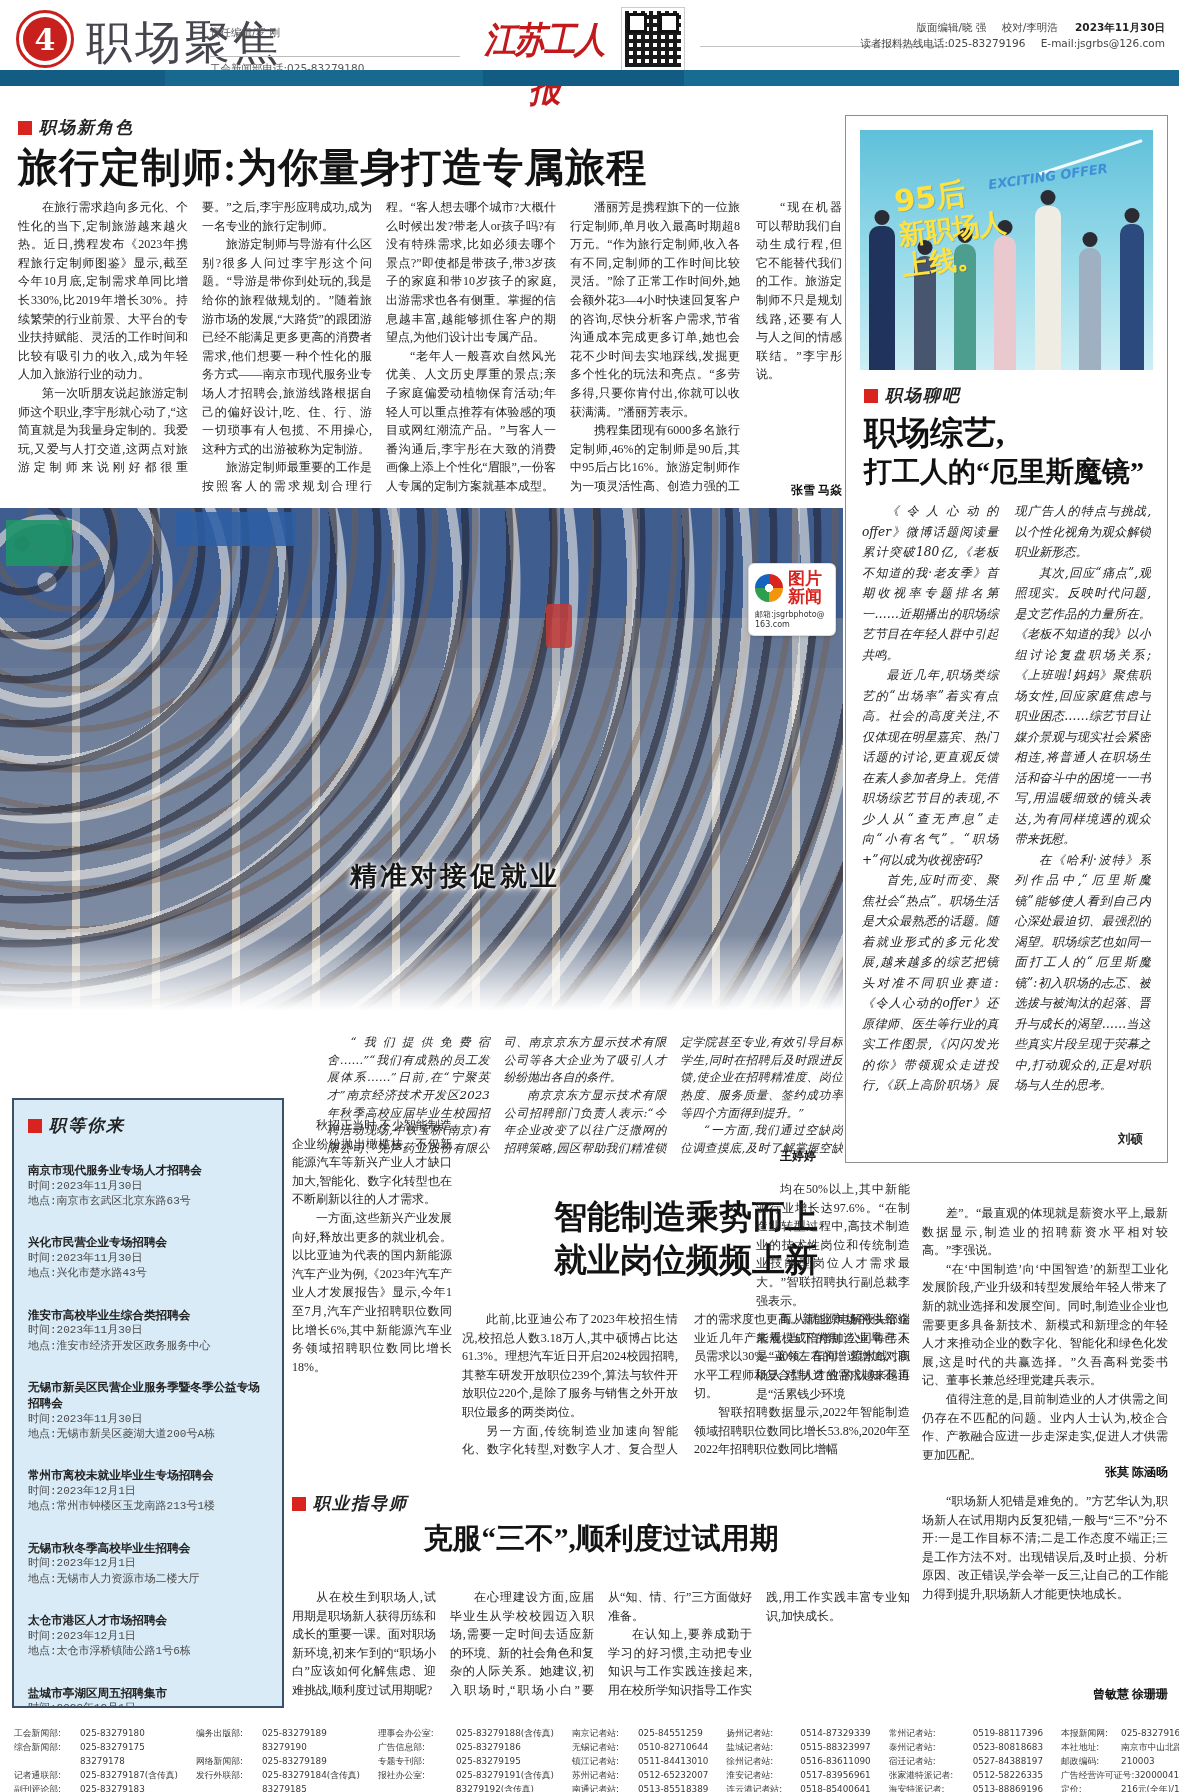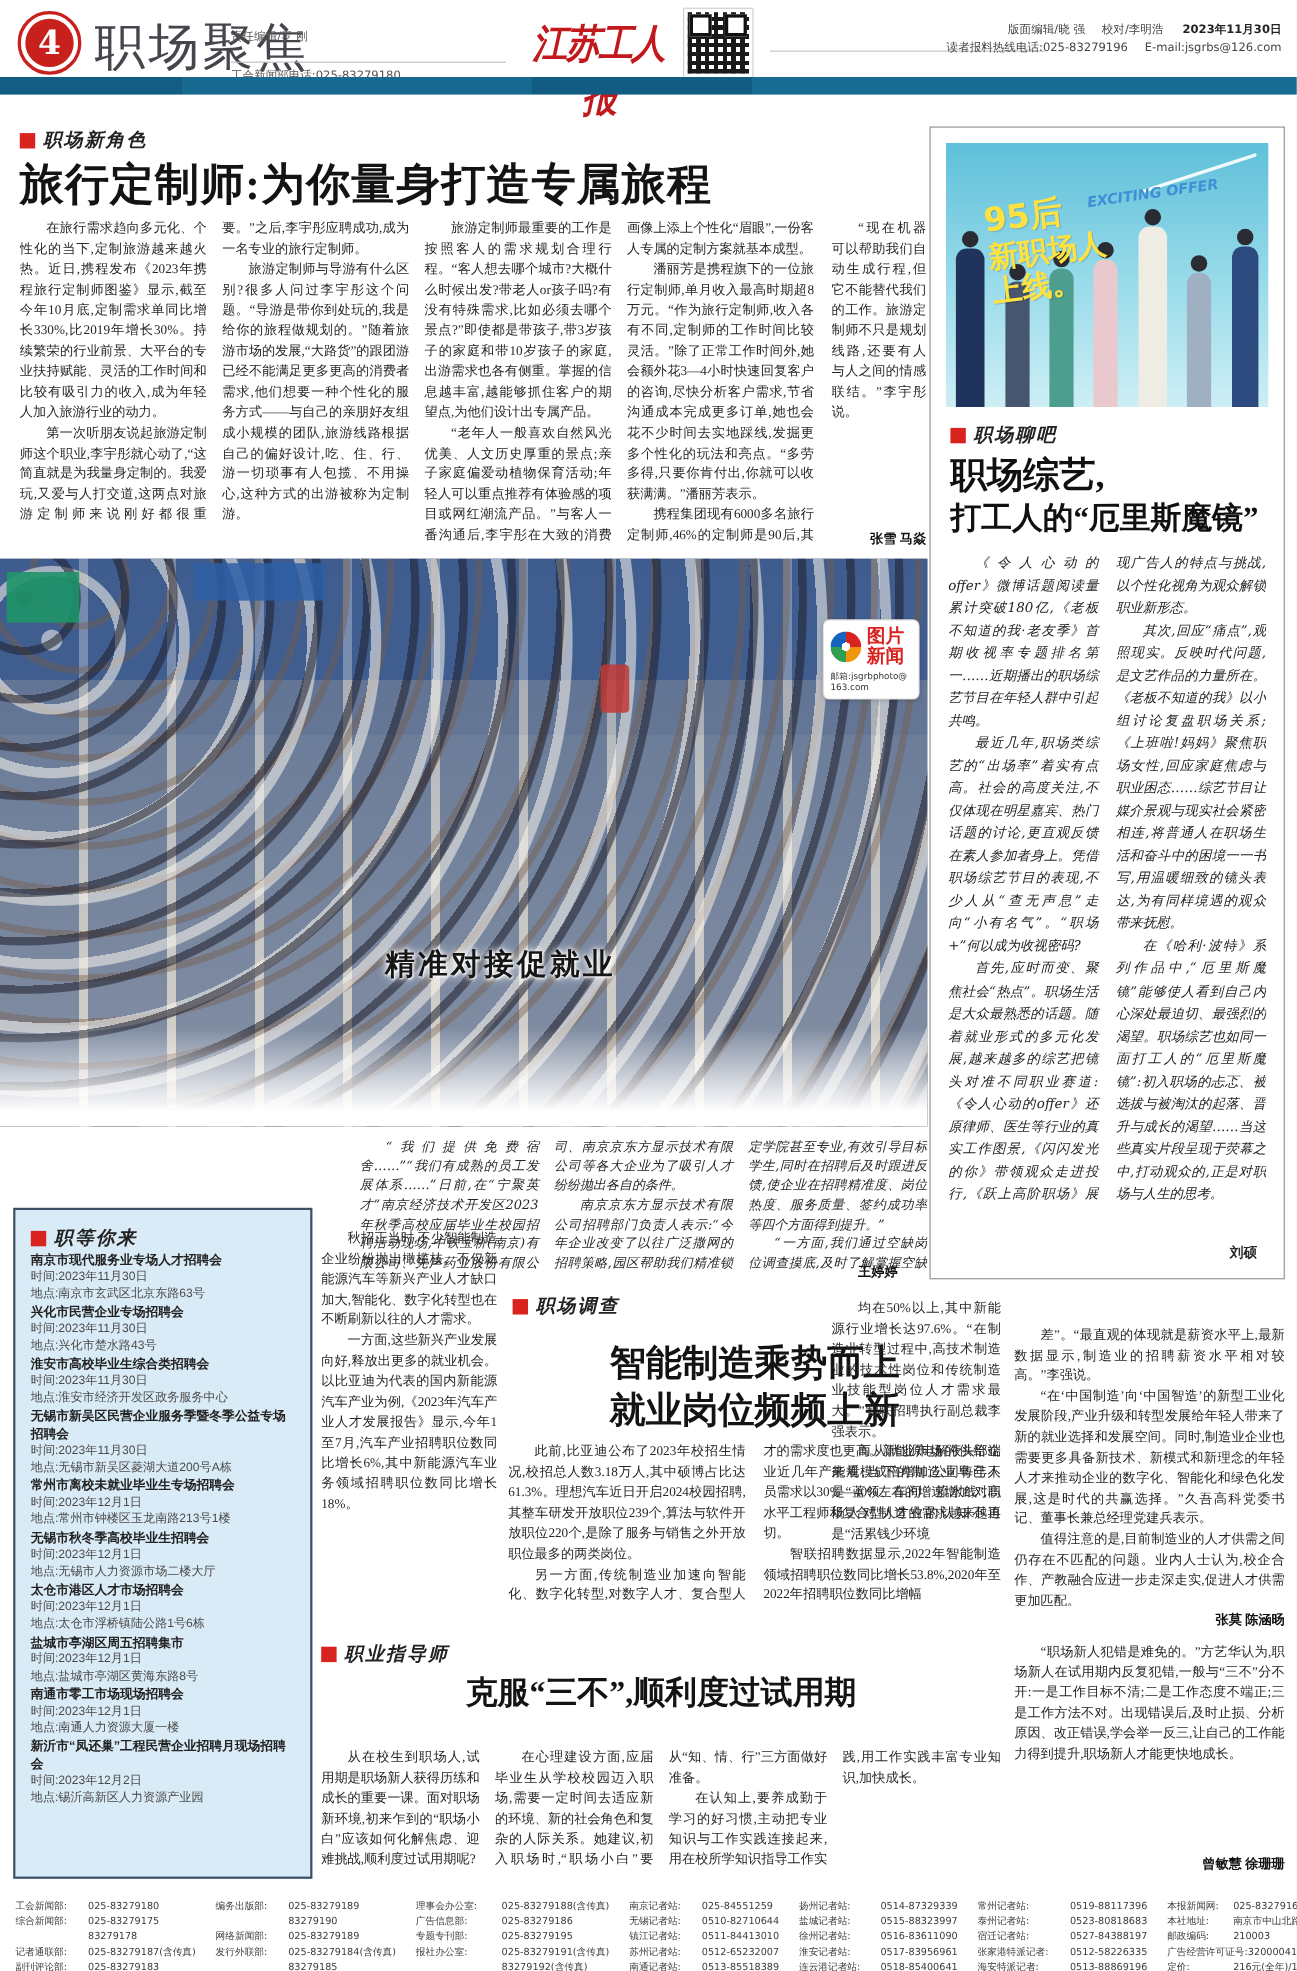--- a/index.html
+++ b/index.html
@@ -112,21 +112,21 @@
   .chat-title { margin:6px 18px 0; font-weight:bold; color:#101010; line-height:1.25; }
   .chat-title .t1 { font-size:33px; display:block; }
   .chat-title .t2 { font-size:28px; display:block; }
   .chat-body { margin:12px 16px 0; height:596px; column-count:2; column-gap:16px; column-fill:auto;
     font-size:12.2px; line-height:1.68; text-align:justify; overflow:hidden; color:#222; }
   .chat-body p { text-indent:2em; }
   .chat-author { position:absolute; right:24px; bottom:14px; font-weight:bold; font-size:12.5px; }
   
   .jobs { position:absolute; left:12px; top:1098px; width:272px; height:610px;
     background:#d9ebf6; border:2px solid #3d5166; padding:14px 14px 8px; overflow:hidden; }
-  .job-item { margin-top:1px; font-family:Liberation Sans, sans-serif; }
+  .job-item { margin-top:26px; font-family:Liberation Mono, monospace; }
   .job-item .jt { font-size:11.6px; font-weight:bold; color:#222; line-height:1.35; }
   .job-item .jd { font-size:11px; color:#4a4a4a; line-height:1.4; }
   
   .survey-head { position:absolute; left:462px; top:1176px; width:448px; }
   .survey-head .tag { margin-left:4px; }
   .survey-title { text-align:center; font-size:33px; font-weight:bold; color:#131313; line-height:1.3; margin-top:20px; }
   .sv-col-a  { position:absolute; left:292px; top:1116px; width:160px; height:288px; }
   .sv-col-bc { position:absolute; left:462px; top:1310px; width:448px; height:156px; column-count:2; column-gap:16px; column-fill:auto; }
   .sv-col-d  { position:absolute; left:756px; top:1180px; width:154px; height:288px; }
   .sv-col-e  { position:absolute; left:922px; top:1180px; width:246px;margin-top:24px; }
@@ -177,21 +177,21 @@
 
   <div class="tag lead-tag">
     <span class="sq"></span>
     <span class="tx">职场新角色</span>
   </div>
   <h1 class="lead-title">旅行定制师:为你量身打造专属旅程</h1>
   <div class="lead-body coltext">
 
   <p>在旅行需求趋向多元化、个性化的当下,定制旅游越来越火热。近日,携程发布《2023年携程旅行定制师图鉴》显示,截至今年10月底,定制需求单同比增长330%,比2019年增长30%。持续繁荣的行业前景、大平台的专业扶持赋能、灵活的工作时间和比较有吸引力的收入,成为年轻人加入旅游行业的动力。</p>
       <p>第一次听朋友说起旅游定制师这个职业,李宇彤就心动了,“这简直就是为我量身定制的。我爱玩,又爱与人打交道,这两点对旅游定制师来说刚好都很重要。”之后,李宇彤应聘成功,成为一名专业的旅行定制师。</p>
-      <p>旅游定制师与导游有什么区别?很多人问过李宇彤这个问题。“导游是带你到处玩的,我是给你的旅程做规划的。”随着旅游市场的发展,“大路货”的跟团游已经不能满足更多更高的消费者需求,他们想要一种个性化的服务方式——与自己的亲朋好友组成小规模的团队,旅游线路根据自己的偏好设计,吃、住、行、游一切琐事有人包揽、不用操心,这种方式的出游被称为定制游。</p>
+      <p>旅游定制师与导游有什么区别?很多人问过李宇彤这个问题。“导游是带你到处玩的,我是给你的旅程做规划的。”随着旅游市场的发展,“大路货”的跟团游已经不能满足更多更高的消费者需求,他们想要一种个性化的服务方式——南京市现代服务业专场人才招聘会,旅游线路根据自己的偏好设计,吃、住、行、游一切琐事有人包揽、不用操心,这种方式的出游被称为定制游。</p>
       <p>旅游定制师最重要的工作是按照客人的需求规划合理行程。“客人想去哪个城市?大概什么时候出发?带老人or孩子吗?有没有特殊需求,比如必须去哪个景点?”即使都是带孩子,带3岁孩子的家庭和带10岁孩子的家庭,出游需求也各有侧重。掌握的信息越丰富,越能够抓住客户的期望点,为他们设计出专属产品。</p>
       <p>“老年人一般喜欢自然风光优美、人文历史厚重的景点;亲子家庭偏爱动植物保育活动;年轻人可以重点推荐有体验感的项目或网红潮流产品。”与客人一番沟通后,李宇彤在大致的消费画像上添上个性化“眉眼”,一份客人专属的定制方案就基本成型。</p>
       <p>潘丽芳是携程旗下的一位旅行定制师,单月收入最高时期超8万元。“作为旅行定制师,收入各有不同,定制师的工作时间比较灵活。”除了正常工作时间外,她会额外花3—4小时快速回复客户的咨询,尽快分析客户需求,节省沟通成本完成更多订单,她也会花不少时间去实地踩线,发掘更多个性化的玩法和亮点。“多劳多得,只要你肯付出,你就可以收获满满。”潘丽芳表示。</p>
       <p>携程集团现有6000多名旅行定制师,46%的定制师是90后,其中95后占比16%。旅游定制师作为一项灵活性高、创造力强的工作,正在被更多的年轻人所接受和认同。</p>
     </div>
   <div class="lead-tail">
     <div class="coltext">
 
     <p>“现在机器可以帮助我们自动生成行程,但它不能替代我们的工作。旅游定制师不只是规划线路,还要有人与人之间的情感联结。”李宇彤说。</p>
       </div>
@@ -323,24 +323,20 @@
 
         <div class="job-item">
           <div class="jt">新沂市“凤还巢”工程民营企业招聘月现场招聘会</div>
           <div class="jd">时间:2023年12月2日</div>
           <div class="jd">地点:锡沂高新区人力资源产业园</div>
         </div>
       </div>
   </div>
 
   <div class="survey-head">
-    <div class="tag">
-      <span class="sq"></span>
-      <span class="tx">职场调查</span>
-    </div>
     <h2 class="survey-title">
       <span>智能制造乘势而上</span><br>
       <span>就业岗位频频上新</span>
     </h2>
   </div>
   <div class="sv-col-a coltext">
 
   <p>秋招正当时,不少智能制造企业纷纷抛出橄榄枝。不仅新能源汽车等新兴产业人才缺口加大,智能化、数字化转型也在不断刷新以往的人才需求。</p>
       <p>一方面,这些新兴产业发展向好,释放出更多的就业机会。以比亚迪为代表的国内新能源汽车产业为例,《2023年汽车产业人才发展报告》显示,今年1至7月,汽车产业招聘职位数同比增长6%,其中新能源汽车业务领域招聘职位数同比增长18%。</p>
     </div>

